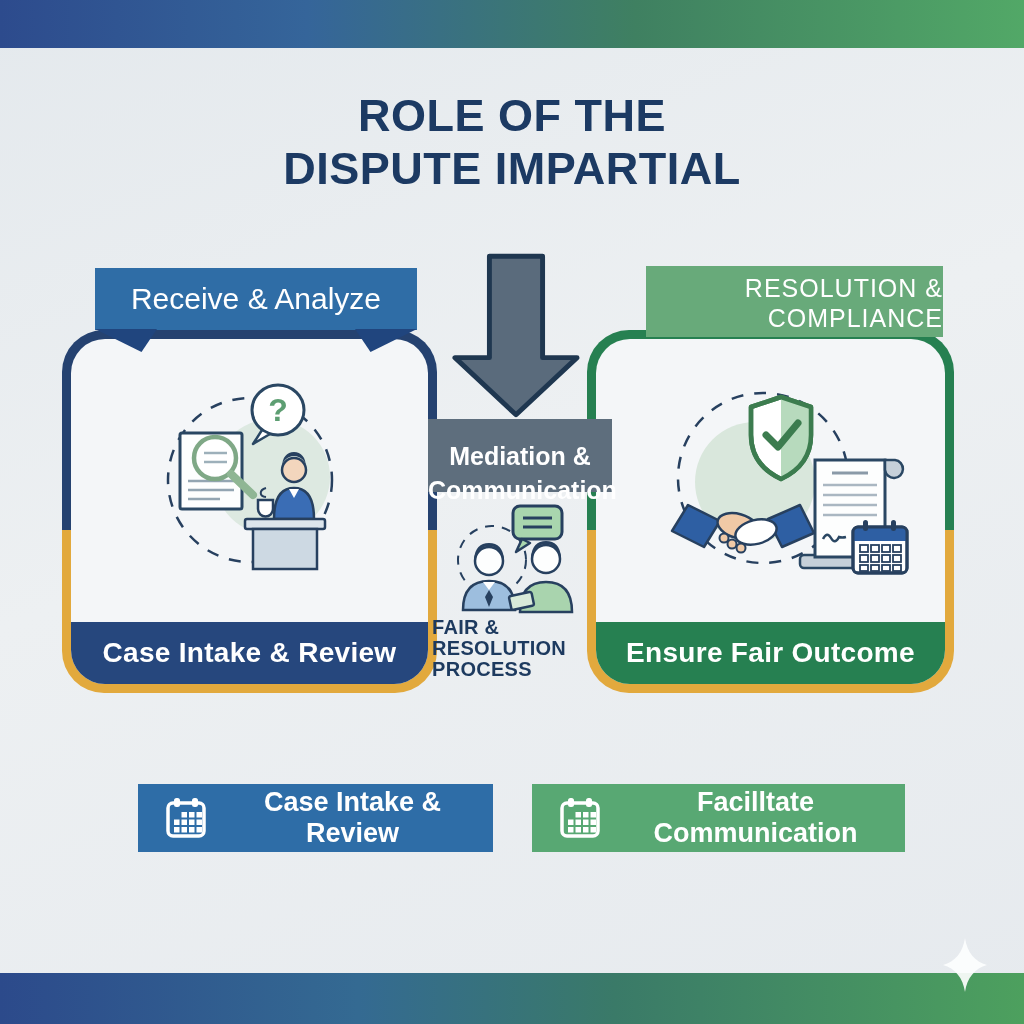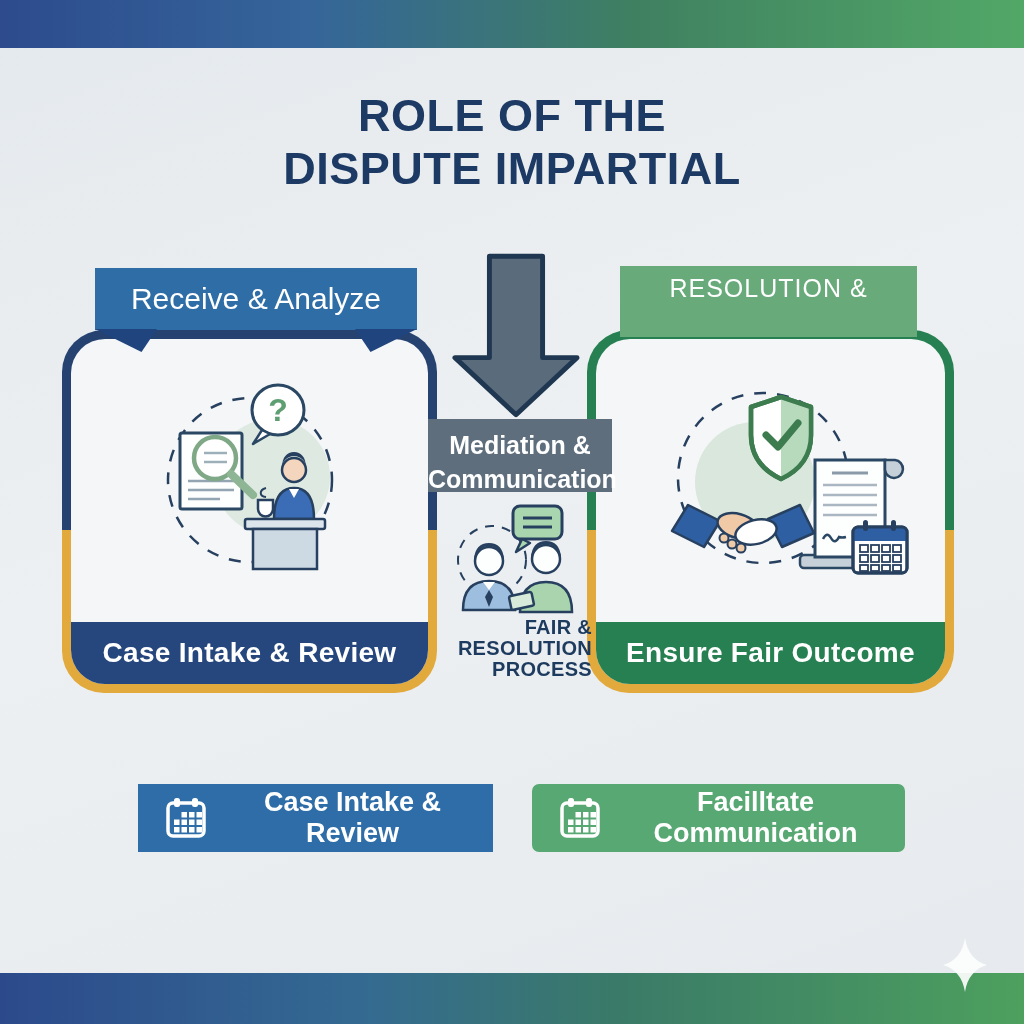--- a/index.html
+++ b/index.html
@@ -20,41 +20,41 @@
   .panel-right{left:587px;width:367px;background:linear-gradient(180deg,#268051 0 55%,#e2a93d 55% 100%);}
   .panel-inner{position:relative;width:100%;height:100%;border-radius:34px;background:#f4f6f8;overflow:hidden;}
   .panel-footer{position:absolute;left:0;right:0;bottom:0;height:62px;
     color:#fff;font-weight:800;font-size:28px;line-height:62px;text-align:center;letter-spacing:.3px;}
   .footer-navy{background:#26477d;}
   .footer-green{background:#268051;}
   
   .ribbon{position:absolute;color:#fff;font-weight:400;text-align:center;}
   .ribbon-blue{left:95px;top:268px;width:322px;height:62px;background:#2f6da6;
     font-size:30px;line-height:62px;}
-  .ribbon-green{left:620px;top:266px;width:297px;height:71px;background:#68aa7a;
-    font-size:25px;line-height:30px;letter-spacing:1px;padding-top:7px;box-sizing:border-box;}
+  .ribbon-green{left:646px;top:266px;width:297px;height:71px;background:#68aa7a;
+    font-size:25px;line-height:30px;letter-spacing:1px;padding-top:7px;box-sizing:border-box;text-align:right;}
   .notch{position:absolute;top:329px;width:62px;height:23px;background:#20457e;}
   .notch-l{left:95px;clip-path:polygon(0 0,100% 0,75% 100%);}
   .notch-r{left:355px;clip-path:polygon(0 0,100% 0,25% 100%);}
   
   .arrow-svg{position:absolute;left:452px;top:252px;}
   .med-box{position:absolute;left:428px;top:419px;width:184px;height:73px;background:#5e6e7d;
-    color:#fff;font-weight:800;font-size:25px;line-height:34px;text-align:center;padding-top:9px;box-sizing:border-box;}
+    color:#fff;font-weight:800;font-size:25px;line-height:34px;text-align:center;padding-top:20px;box-sizing:border-box;}
   .illus{position:absolute;}
   .illus-left{left:150px;top:378px;}
   .illus-right{left:660px;top:385px;}
   .illus-center{left:450px;top:498px;}
-  .fair-caption{position:absolute;left:432px;top:617px;width:160px;text-align:right;
+  .fair-caption{position:absolute;left:432px;top:617px;width:160px;text-align:left;
     color:#1d3a5f;font-weight:800;font-size:20px;line-height:21px;letter-spacing:.3px;}
   
   .btn{position:absolute;top:784px;height:68px;display:flex;align-items:center;
     padding:0 16px 0 26px;gap:20px;box-sizing:border-box;color:#fff;font-weight:800;font-size:27px;cursor:pointer;}
   .btn span{flex:1;text-align:center;}
   .btn-blue{left:138px;width:355px;background:#2e6da7;--btn:#2e6da7;}
-  .btn-green{left:532px;width:373px;background:#58a873;border-radius:7px;--btn:#58a873;}
+  .btn-green{left:532px;width:373px;background:#58a873;--btn:#58a873;}
   .sparkle{position:absolute;left:941px;top:938px;}
 </style>
 </head>
 <body>
 
 <div class="canvas">
 
   <div class="top-bar"></div>
 
   <div class="title">
@@ -157,20 +157,21 @@
         <rect x="200" y="180" width="8" height="6"></rect>
           <rect x="211" y="180" width="8" height="6"></rect>
         <rect x="222" y="180" width="8" height="6"></rect>
           <rect x="233" y="180" width="8" height="6"></rect>
       </g>
     </g>
   </svg>
 
   <div class="ribbon ribbon-green">
     <div>RESOLUTION &amp;</div>
+    <div>COMPLIANCE</div>
   </div>
 
   <svg class="arrow-svg" width="128" height="168" viewBox="0 0 130 168">
     <path d="M38 3 H92 V106 H127 L65 164 L3 106 H38 Z" fill="#5a6b7c" stroke="#1f3750" stroke-width="5" stroke-linejoin="round"></path>
   </svg>
 
   <div class="med-box">
     <div>Mediation &amp;</div>
     <div>Communication</div>
   </div>

